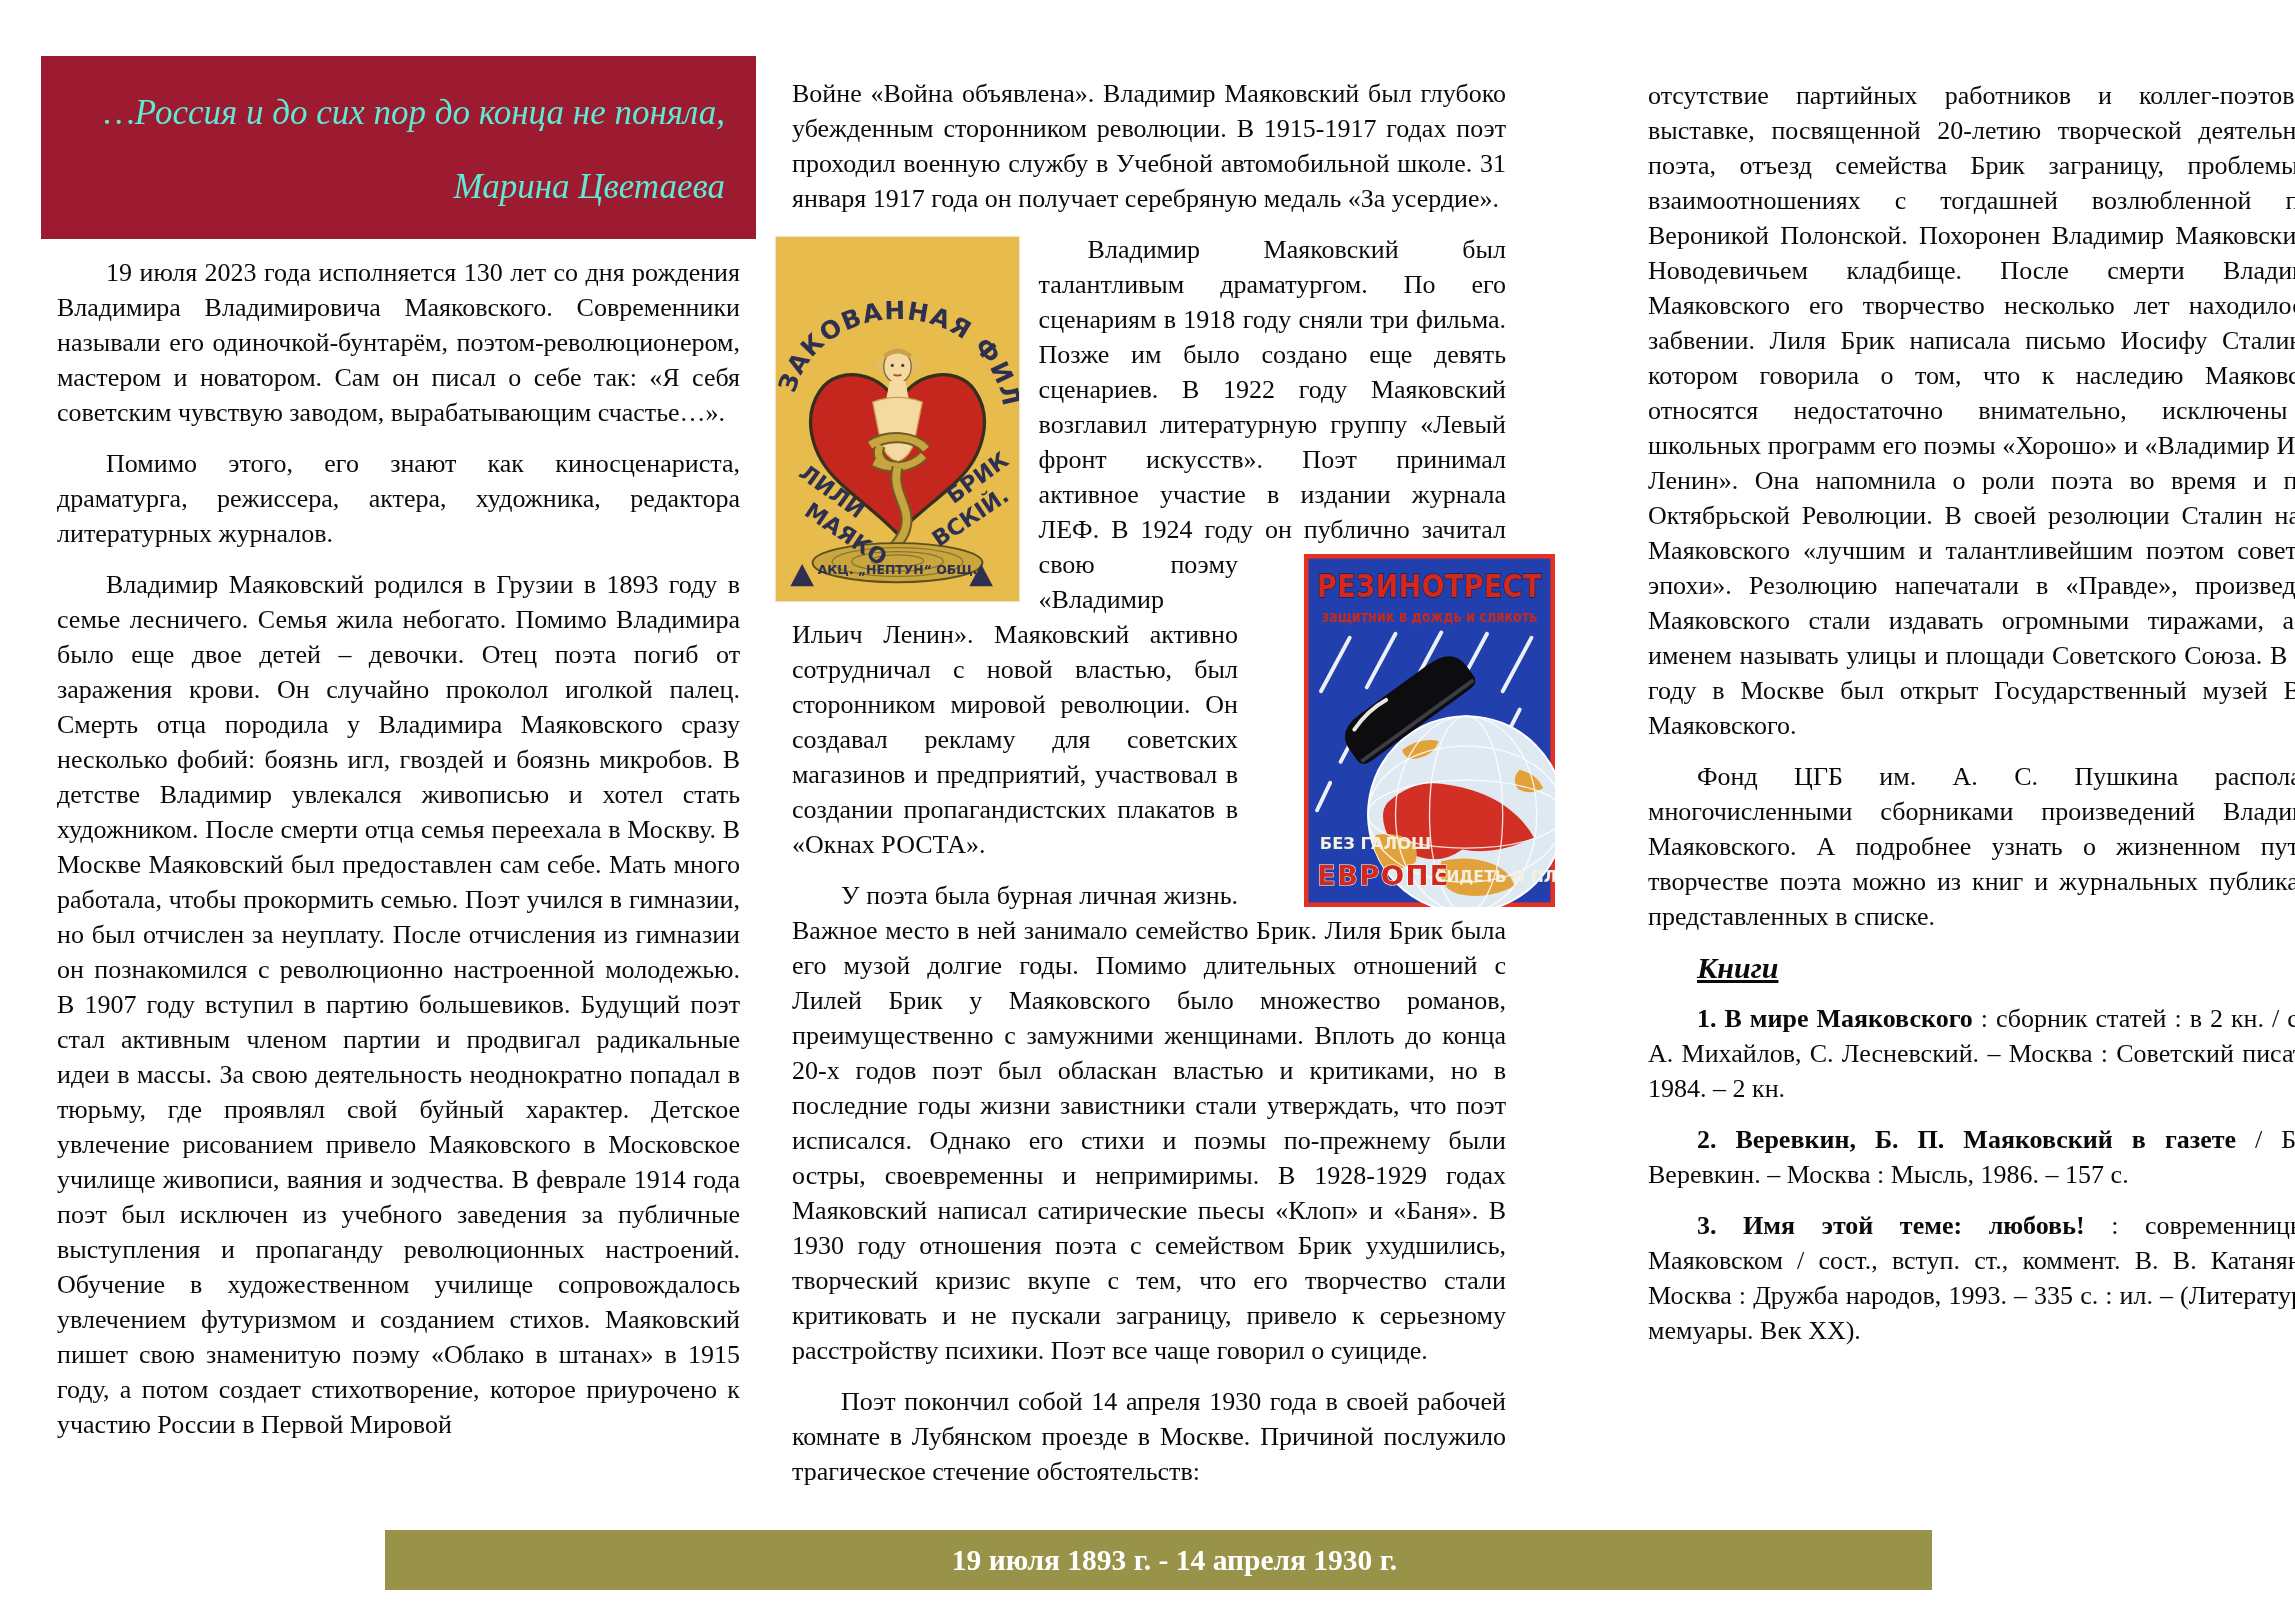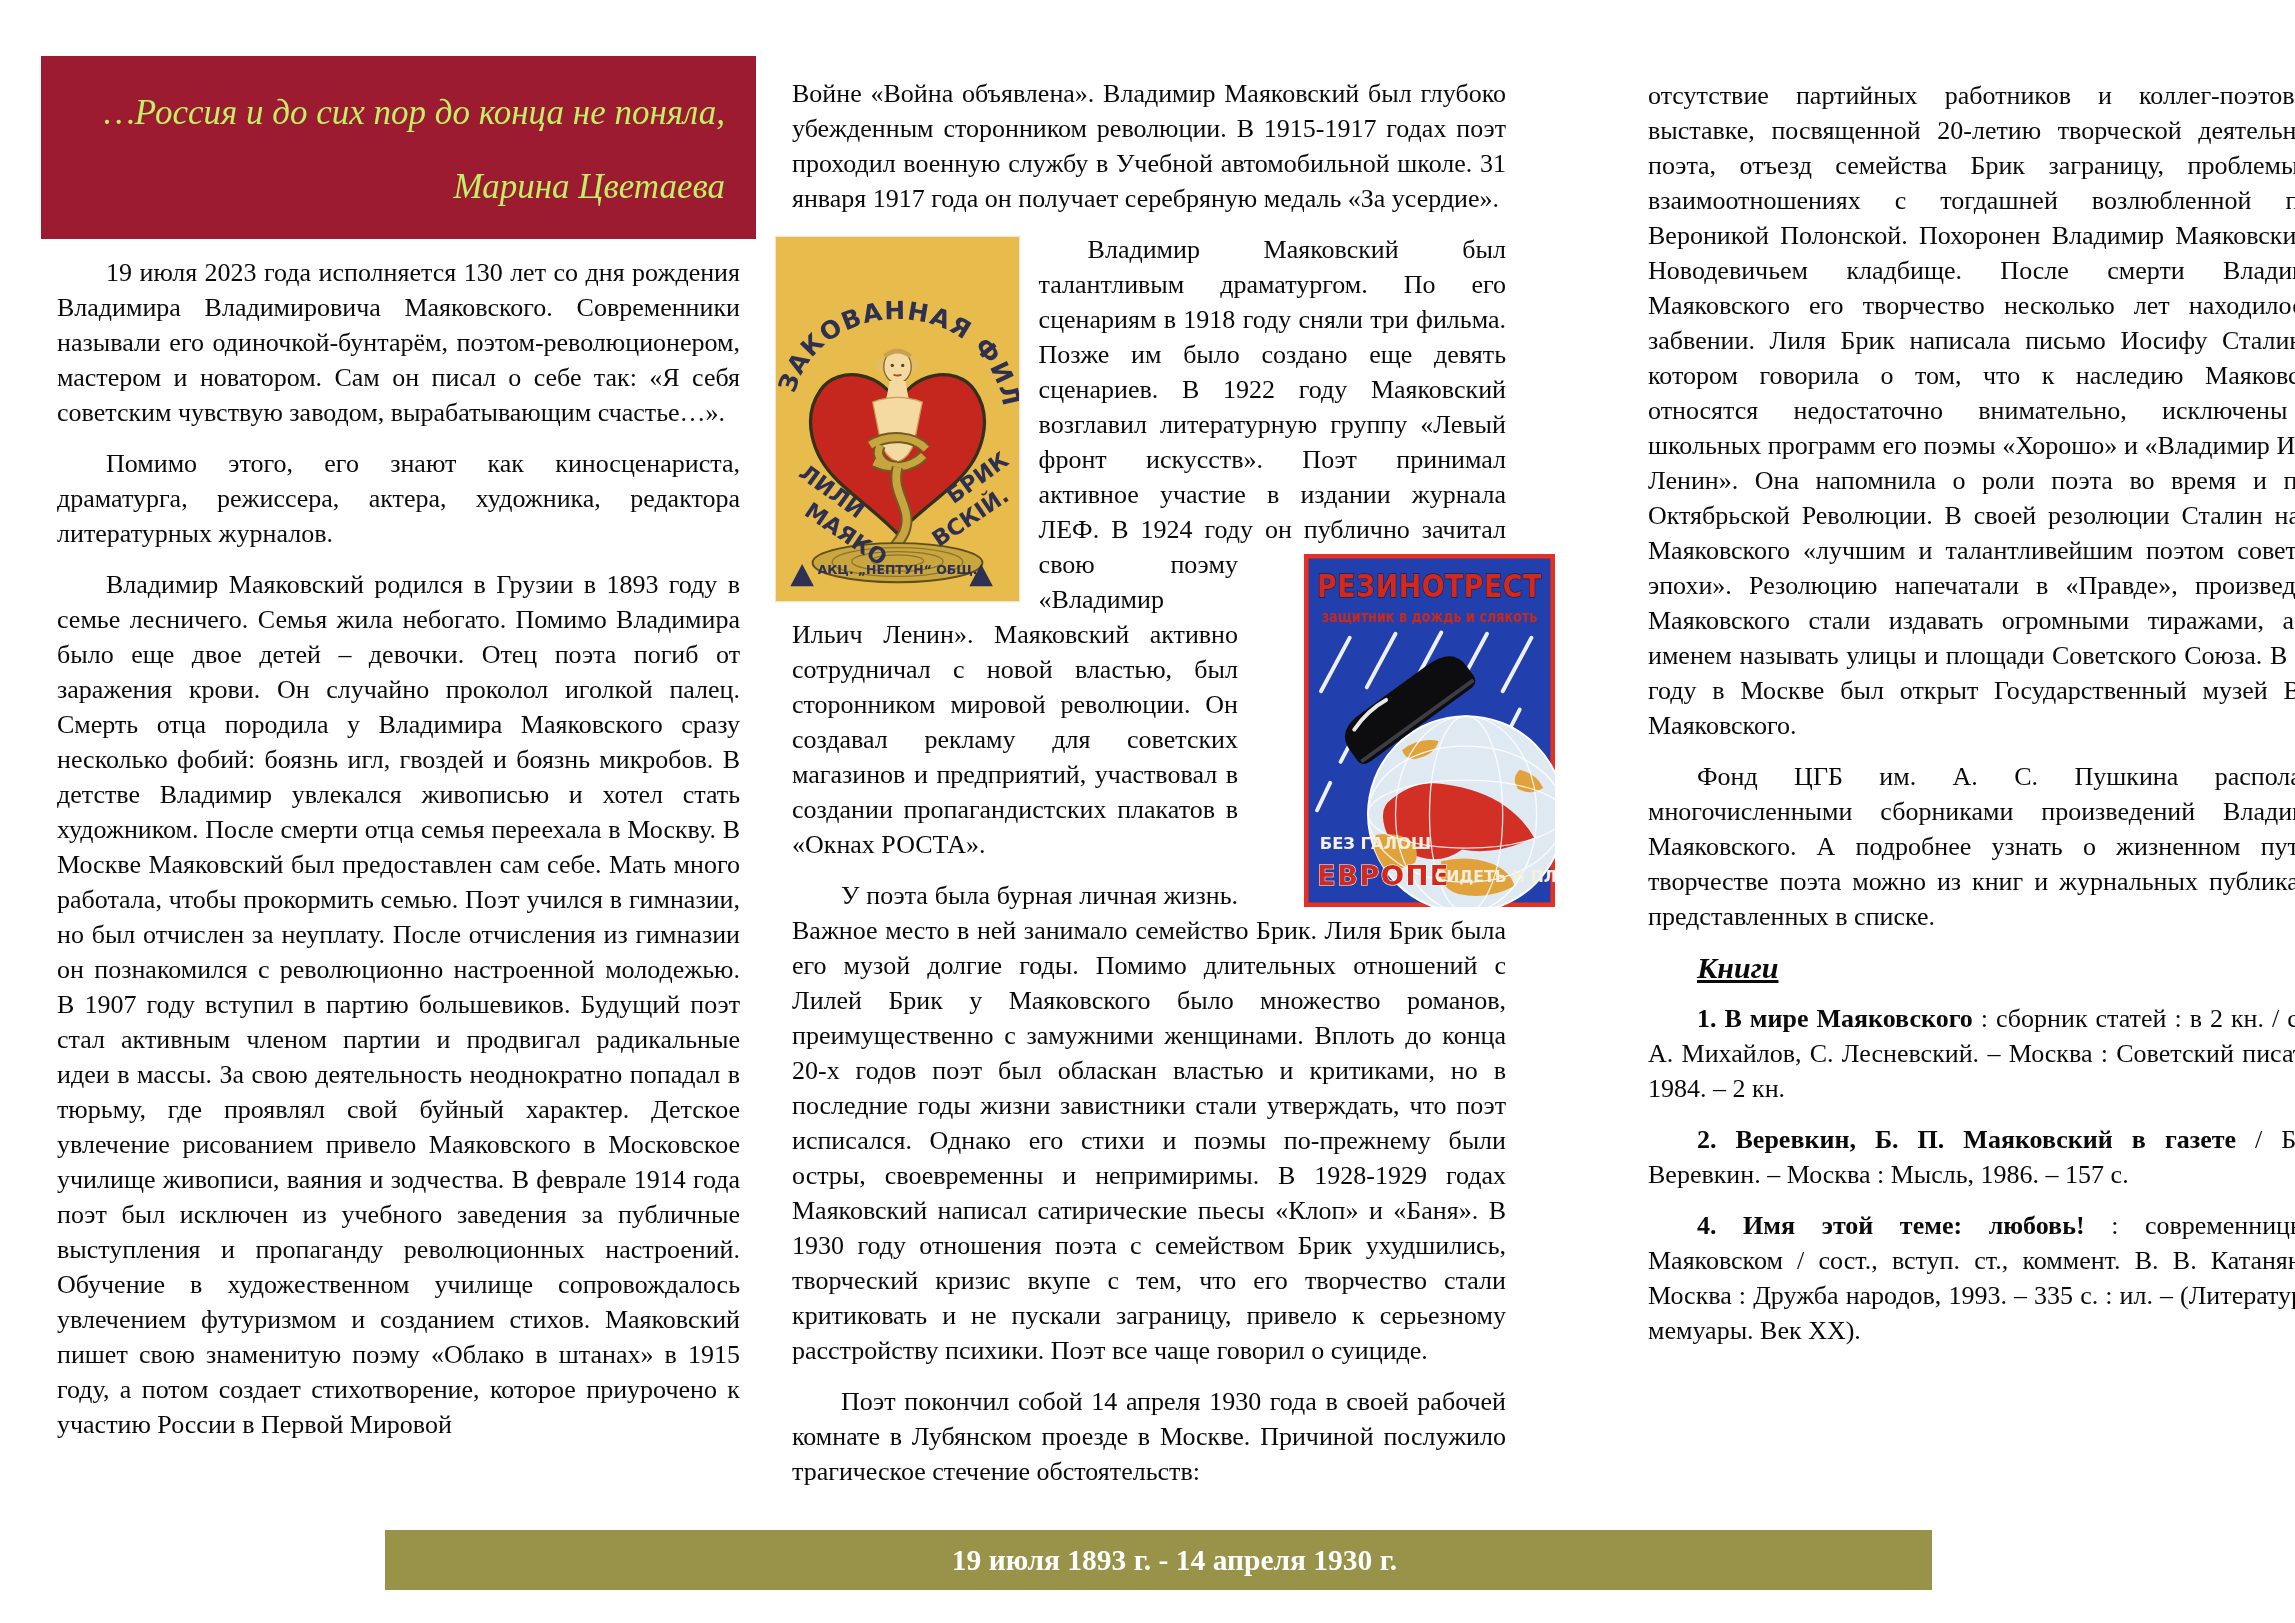--- a/index.html
+++ b/index.html
@@ -7,21 +7,21 @@
     width:2295px;height:1623px;position:relative;background:#ffffff;
     font-family:"Liberation Serif", serif;color:#0a0a0a;overflow:hidden;
   }
   .col{position:absolute;text-align:justify;font-size:26px;line-height:35px;}
   #col1{left:41px;top:56px;width:715px;}
   #col2{left:776px;top:60px;width:746px;}
   #col3{left:1632px;top:62px;width:731px;}
   p.para{margin:16px;text-indent:49px;}
   p.noindent{text-indent:0;}
   .quote-box{
-    background:#9d1b31;color:#bef264;font-style:italic;text-align:right;
+    background:#9d1b31;color:#5eead4;font-style:italic;text-align:right;
     padding:30px 31px 26px 19.6px;margin:0 0 13px 0;font-size:35px;line-height:1.52;
   }
   .quote-box .qline{white-space:nowrap;}
   .quote-author{margin-top:21px;}
   .poster1{float:left;width:243px;height:364px;margin:5.2px 19.6px 3.9px 0;background:#e7bb4c;box-shadow:0 0 0 1.3px #efe7d2;}
   .poster2{float:right;width:251px;height:353px;margin:6.5px 0 6.5px 17px;display:inline-block;}
   .heading-center{text-align:center;font-weight:bold;text-indent:0;margin:52px 0 23.6px 0;font-size:29px;}
   .heading-books{font-weight:bold;font-style:italic;text-decoration:underline;text-indent:0;
     margin:59px 0 30px 49px;font-size:30px;text-align:left;}
   .book{margin-top:14.4px;}
@@ -154,19 +154,19 @@
   <p class="para"><span>У поэта была бурная личная жизнь. Важное место в ней занимало семейство Брик. Лиля Брик была его музой долгие годы. Помимо длительных отношений с Лилей Брик у Маяковского было множество романов, преимущественно с замужними женщинами. Вплоть до конца 20-х годов поэт был обласкан властью и критиками, но в последние годы жизни завистники стали утверждать, что поэт исписался. Однако его стихи и поэмы по-прежнему были остры, своевременны и непримиримы. В 1928-1929 годах Маяковский написал сатирические пьесы «Клоп» и «Баня». В 1930 году отношения поэта с семейством Брик ухудшились, творческий кризис вкупе с тем, что его творчество стали критиковать и не пускали заграницу, привело к серьезному расстройству психики. Поэт все чаще говорил о суициде.</span></p>
   <p class="para"><span>Поэт покончил собой 14 апреля 1930 года в своей рабочей комнате в Лубянском проезде в Москве. Причиной послужило трагическое стечение обстоятельств:</span></p>
 </div>
 
 <div class="col" id="col3">
   <p class="para noindent"><span>отсутствие партийных работников и коллег-поэтов на выставке, посвященной 20-летию творческой деятельности поэта, отъезд семейства Брик заграницу, проблемы во взаимоотношениях с тогдашней возлюбленной поэта Вероникой Полонской. Похоронен Владимир Маяковский на Новодевичьем кладбище. После смерти Владимира Маяковского его творчество несколько лет находилось в забвении. Лиля Брик написала письмо Иосифу Сталину, в котором говорила о том, что к наследию Маяковского относятся недостаточно внимательно, исключены из школьных программ его поэмы «Хорошо» и «Владимир Ильич Ленин». Она напомнила о роли поэта во время и после Октябрьской Революции. В своей резолюции Сталин назвал Маяковского «лучшим и талантливейшим поэтом советской эпохи». Резолюцию напечатали в «Правде», произведения Маяковского стали издавать огромными тиражами, а его именем называть улицы и площади Советского Союза. В 1938 году в Москве был открыт Государственный музей В. В. Маяковского.</span></p>
   <p class="para"><span>Фонд ЦГБ им. А. С. Пушкина располагает многочисленными сборниками произведений Владимира Маяковского. А подробнее узнать о жизненном пути и творчестве поэта можно из книг и журнальных публикаций, представленных в списке.</span></p>
   <p class="para heading-books">Книги</p>
   <p class="para book"><b>1. В мире Маяковского</b><span> : сборник статей : в 2 кн. / сост.: А. Михайлов, С. Лесневский. – Москва : Советский писатель, 1984. – 2 кн.</span></p>
   <p class="para book"><b>2. Веревкин, Б. П. Маяковский в газете</b><span> / Б. П. Веревкин. – Москва : Мысль, 1986. – 157 с.</span></p>
-  <p class="para book"><b>4. Имя этой теме: любовь!</b><span> : современницы о Маяковском / сост., вступ. ст., коммент. В. В. Катаняна. – Москва : Дружба народов, 1993. – 335 с. : ил. – (Литературные мемуары. Век XX).</span></p>
+  <p class="para book"><b>3. Имя этой теме: любовь!</b><span> : современницы о Маяковском / сост., вступ. ст., коммент. В. В. Катаняна. – Москва : Дружба народов, 1993. – 335 с. : ил. – (Литературные мемуары. Век XX).</span></p>
 </div>
 
 <div class="footer-bar">
   <span>19 июля 1893 г. - 14 апреля 1930 г.</span>
 </div>
 
 
 </body></html>

